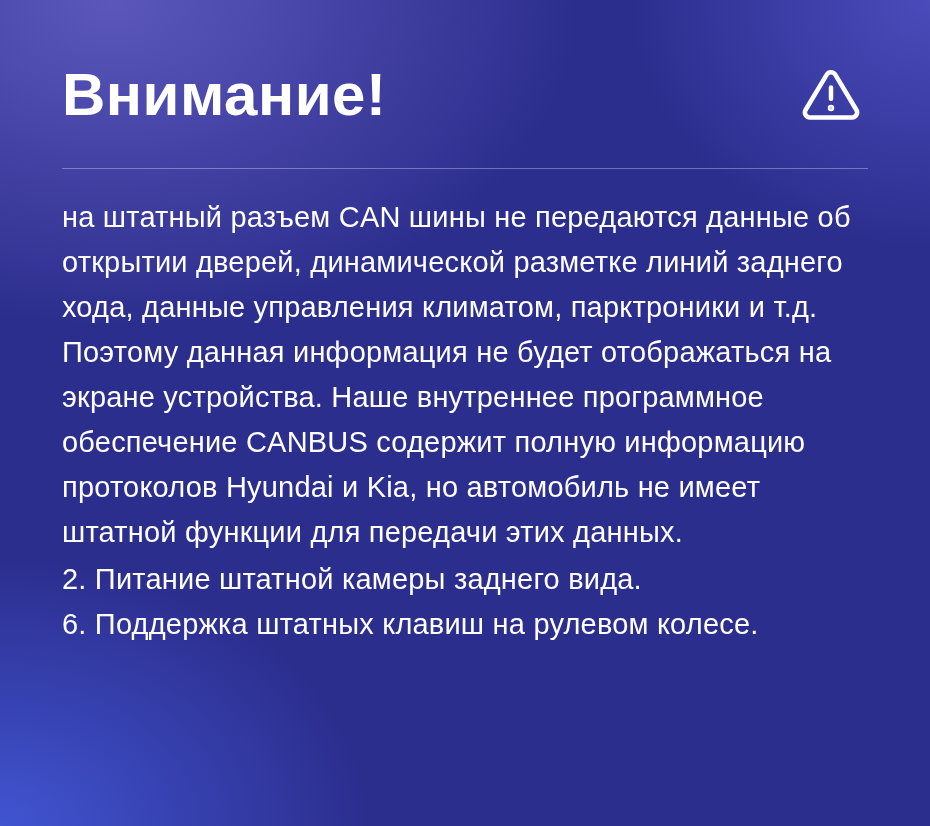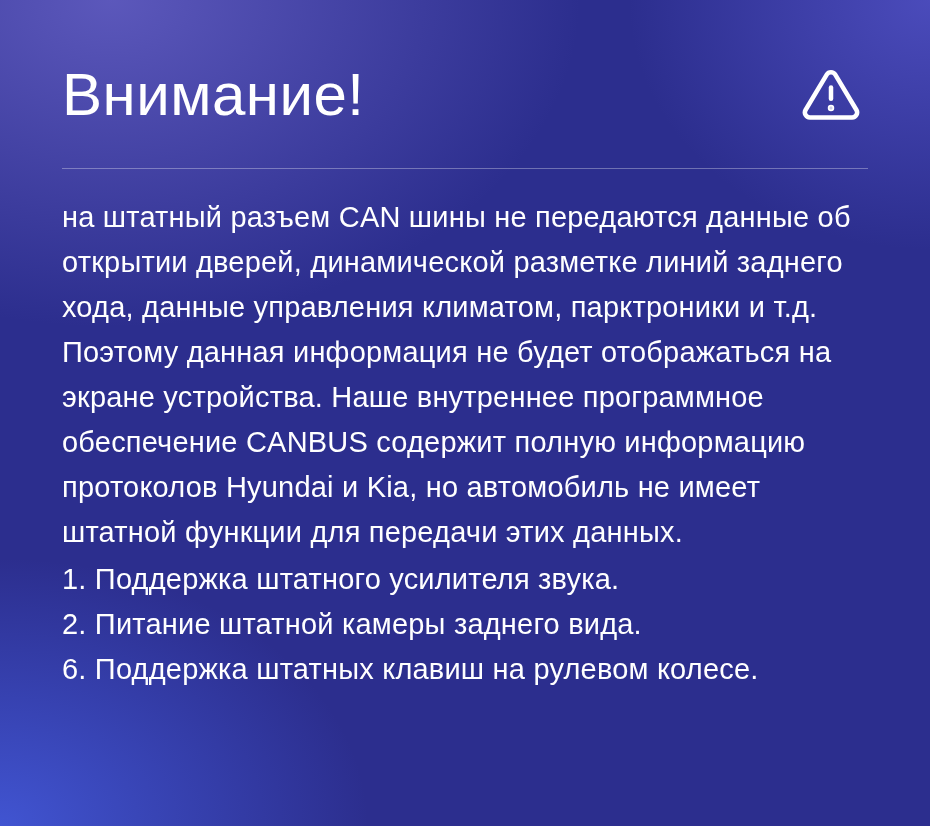--- a/index.html
+++ b/index.html
@@ -22,21 +22,21 @@
     padding: 0 62px;
   }
   .header {
     display: flex;
     align-items: center;
     justify-content: space-between;
     padding-top: 62px;
   }
   .title {
     font-size: 60px;
-    font-weight: 400;
+    font-weight: 700;
     letter-spacing: 0.5px;
     line-height: 1.1;
   }
   .warn-icon {
     display: inline-flex;
     width: 66px;
     height: 60px;
     margin-right: 4px;
     flex: 0 0 auto;
   }
@@ -79,18 +79,17 @@
       </svg>
     </span>
   </div>
 
   <hr class="divider">
 
   <p class="body-text main-paragraph">на штатный разъем CAN шины не передаются данные об открытии дверей, динамической разметке линий заднего хода, данные управления климатом, парктроники и т.д. Поэтому данная информация не будет отображаться на экране устройства. Наше внутреннее программное обеспечение CANBUS содержит полную информацию протоколов Hyundai и Kia, но автомобиль не имеет штатной функции для передачи этих данных.</p>
 
 
   <div class="functions-list">
-    <p class="body-text list-item">1. Поддержка штатного усилителя звука.</p>
     <p class="body-text list-item">2. Питание штатной камеры заднего вида.</p>
     <p class="body-text list-item">6. Поддержка штатных клавиш на рулевом колесе.</p>
   </div>
 
 </div>
 
 </body></html>

